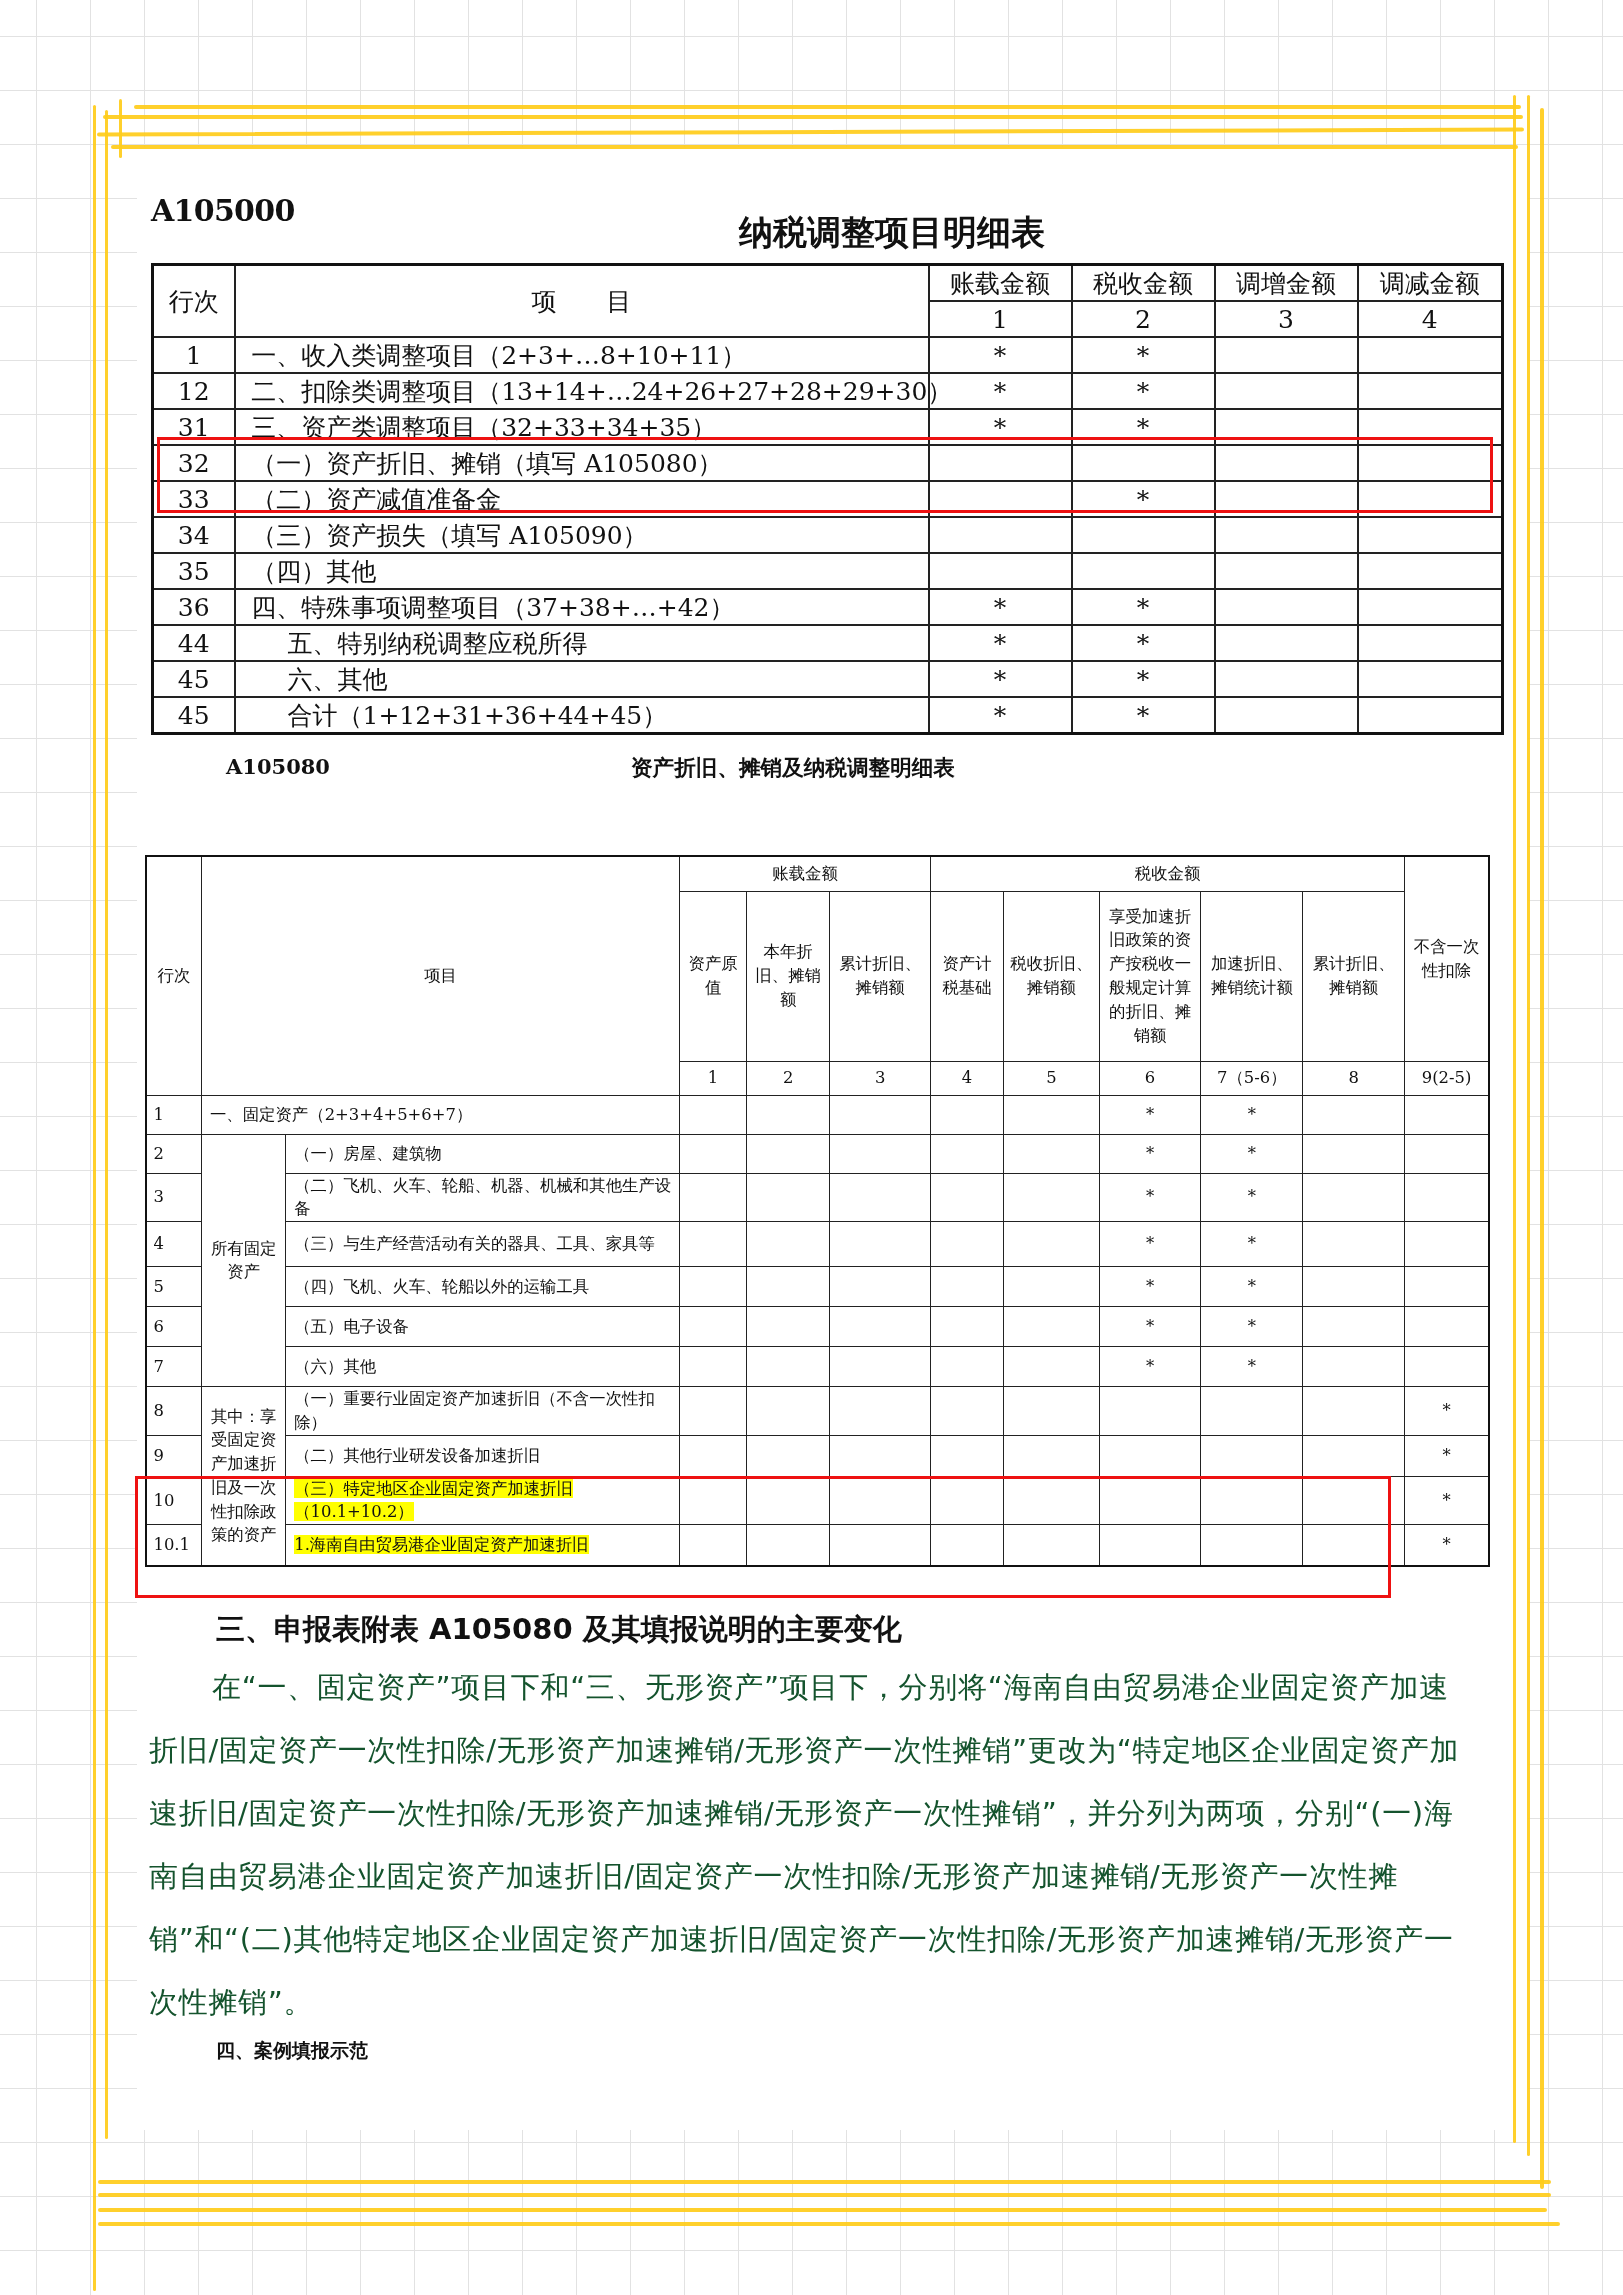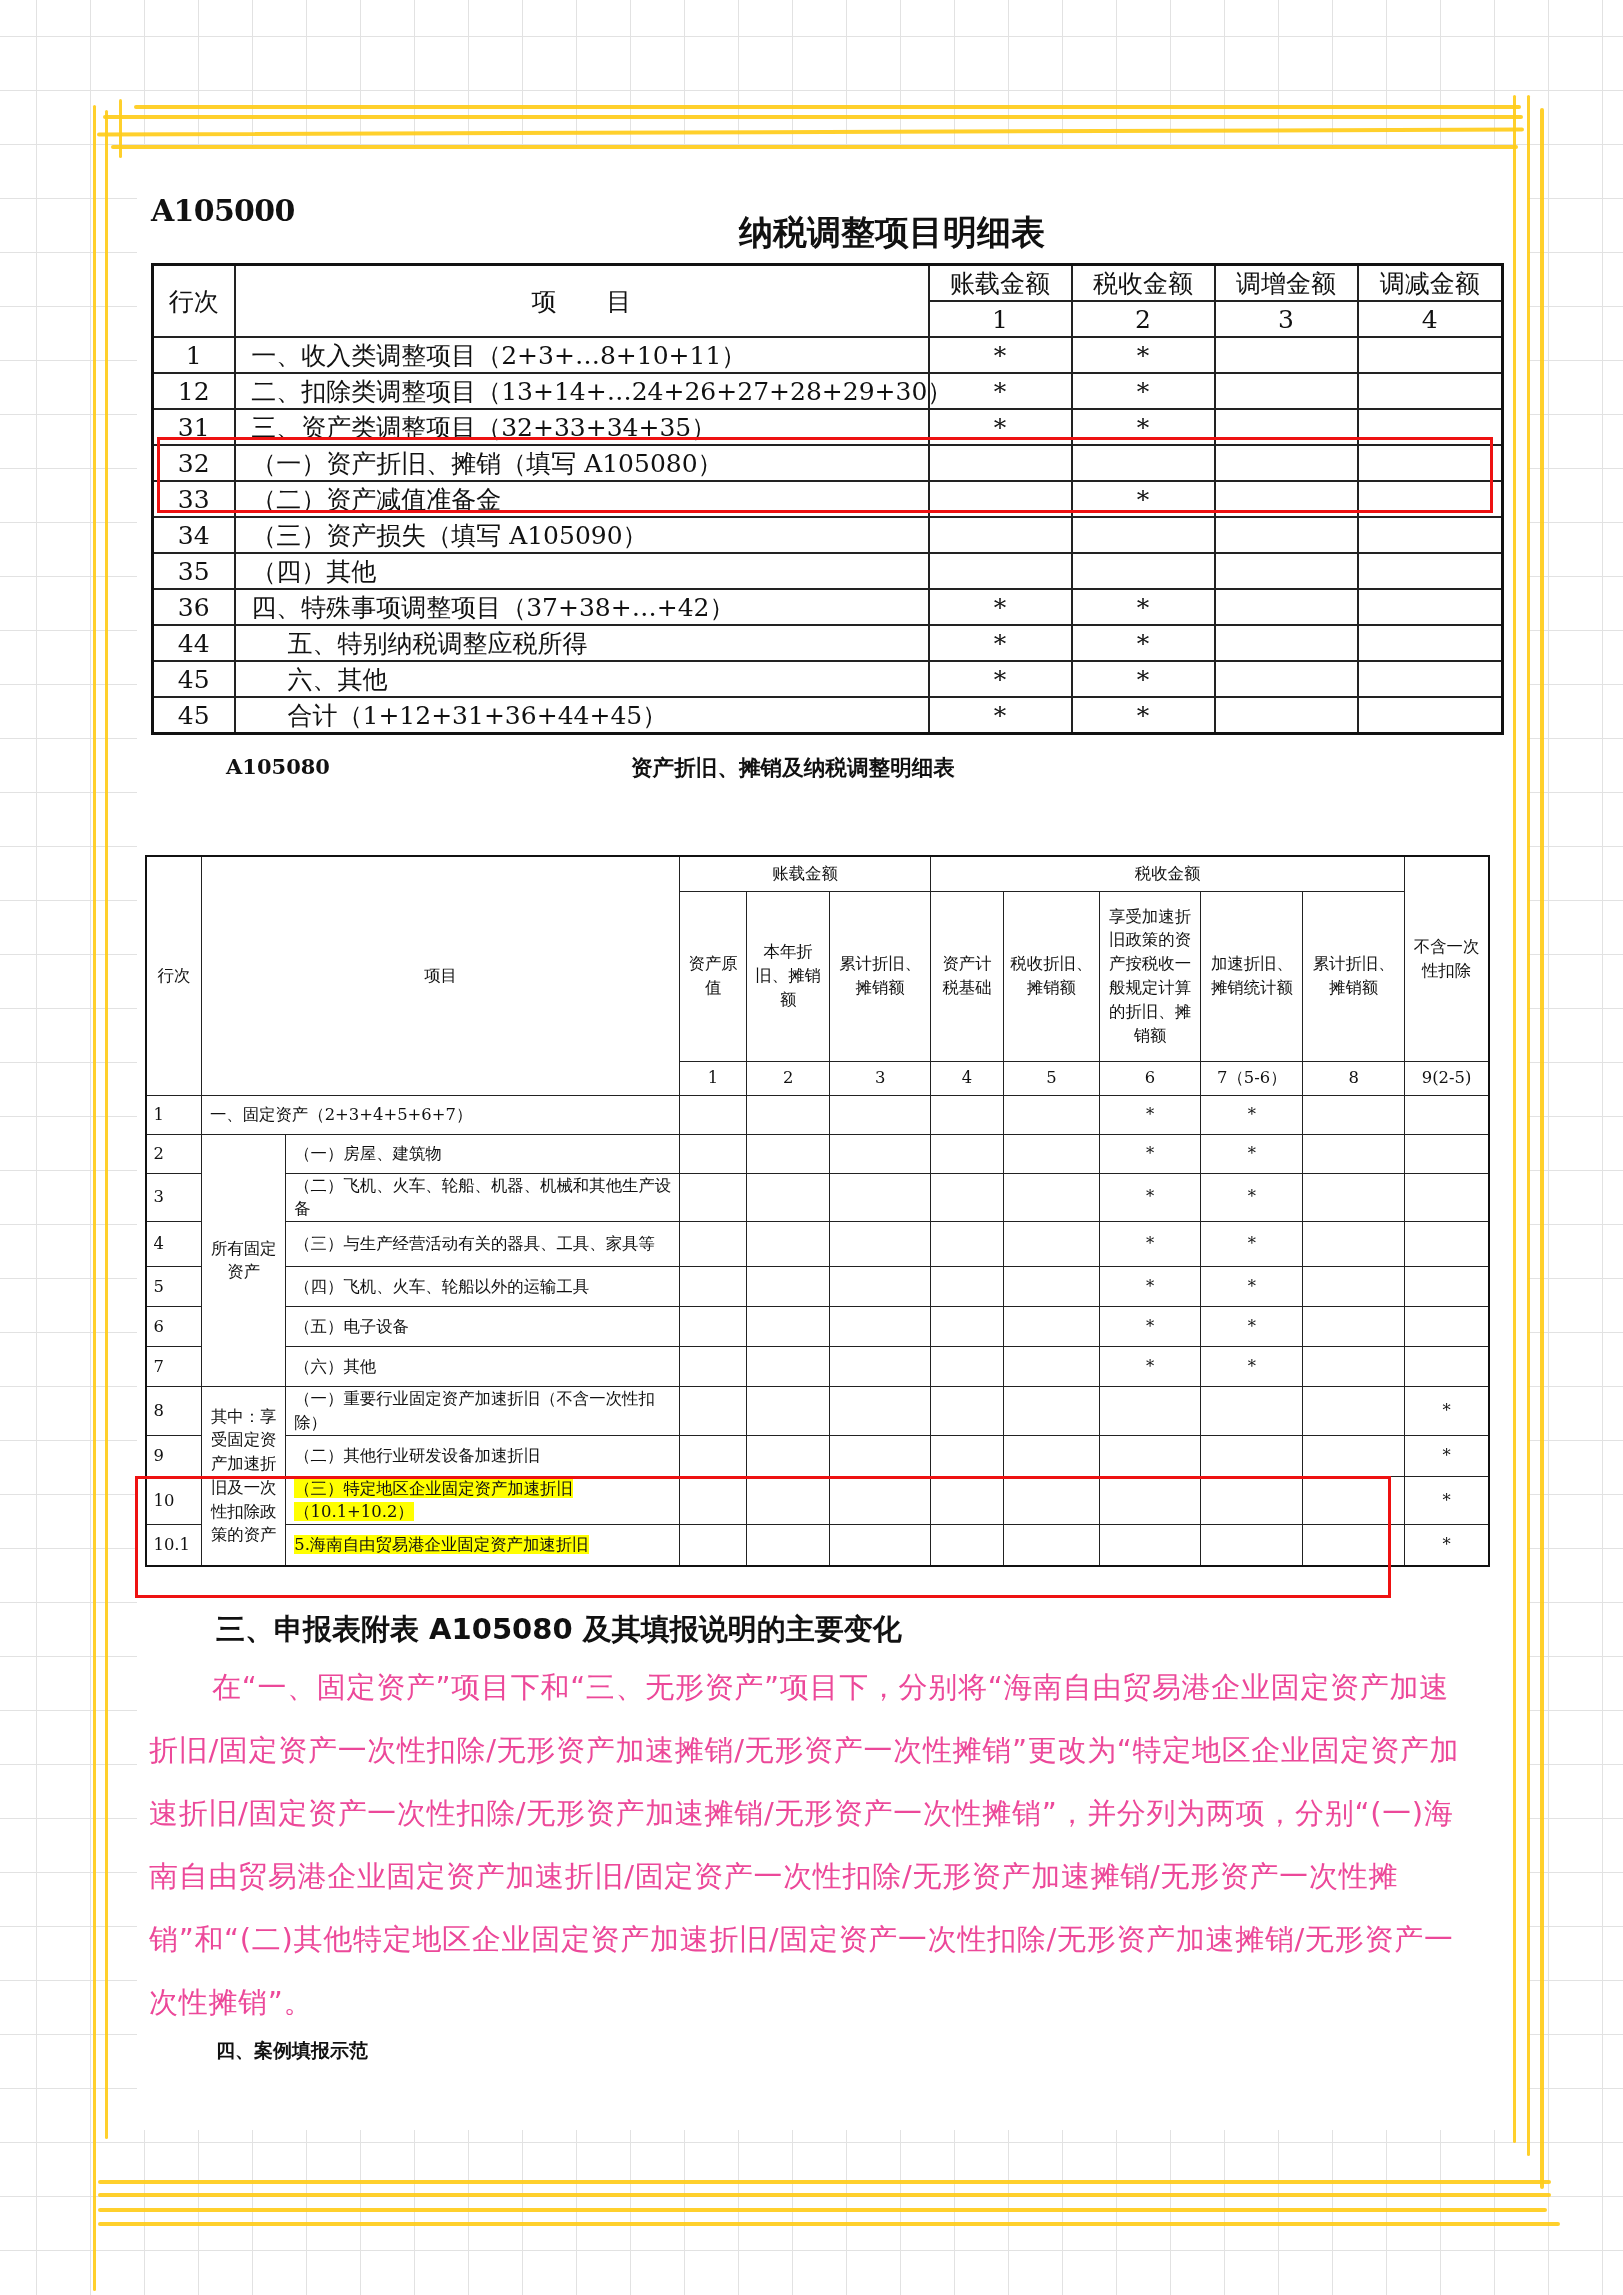--- a/index.html
+++ b/index.html
@@ -42,21 +42,21 @@
   .t2 td { border: 1.3px solid #222; text-align: center; font-size: 16.4px; padding: 0 3.9px; line-height: 1.45; }
   .t2 td.left { text-align: left; padding-left: 7.9px; }
   .t2 td.num { text-align: left; padding-left: 6.5px; }
   .hl { background: #ffff00; }
 
   
   .redbox { position: absolute; border: 3.3px solid #ee1111; box-sizing: border-box; }
 
   
   .h3 { left: 216px; top: 1610px; font-size: 29px; font-weight: bold; font-family: "DejaVu Sans", sans-serif; }
-  .para { left: 149px; top: 1656px; width: 1315px; font-size: 29px; line-height: 63px; color: #ec4899; font-family: "DejaVu Sans", sans-serif; text-indent: 63px; letter-spacing: 0.7px; }
+  .para { left: 149px; top: 1656px; width: 1315px; font-size: 29px; line-height: 63px; color: #14532d; font-family: "DejaVu Sans", sans-serif; text-indent: 63px; letter-spacing: 0.7px; }
   .h4 { left: 216px; top: 2038px; font-size: 19px; font-weight: bold; font-family: "DejaVu Sans", sans-serif; }
 </style>
 </head>
 <body>
 
 <div class="page"></div>
 
 <div>
   <div class="yl" style="left:134px;top:105px;width:1387px;height:3.9px;"></div>
   <div class="yl" style="left:97px;top:130px;width:1427px;height:3.9px;transform:rotate(-0.2deg);"></div>
@@ -383,21 +383,21 @@
         <td></td>
     <td></td>
     <td></td>
     <td></td>
     <td>*</td>
   </tr>
 
   <tr style="height:41px;">
     <td class="num">10.1</td>
     <td class="left">
-      <span class="hl">5.海南自由贸易港企业固定资产加速折旧</span>
+      <span class="hl">1.海南自由贸易港企业固定资产加速折旧</span>
     </td>
     <td></td>
         <td></td>
         <td></td>
     <td></td>
         <td></td>
     <td></td>
     <td></td>
     <td></td>
     <td>*</td>

